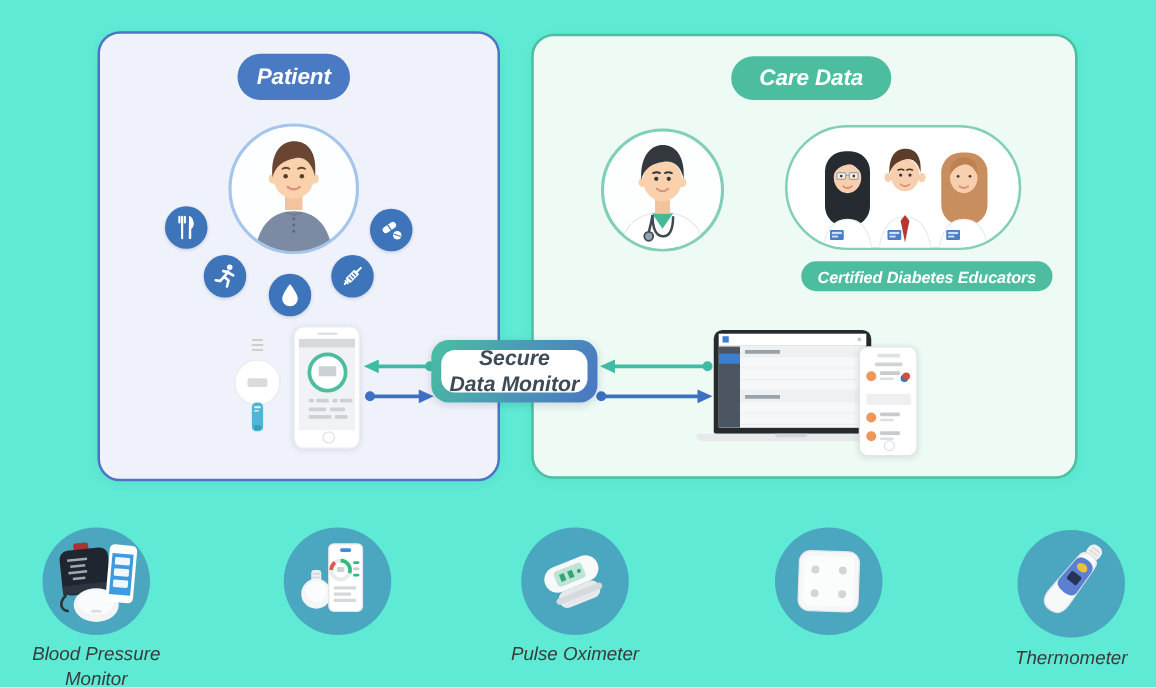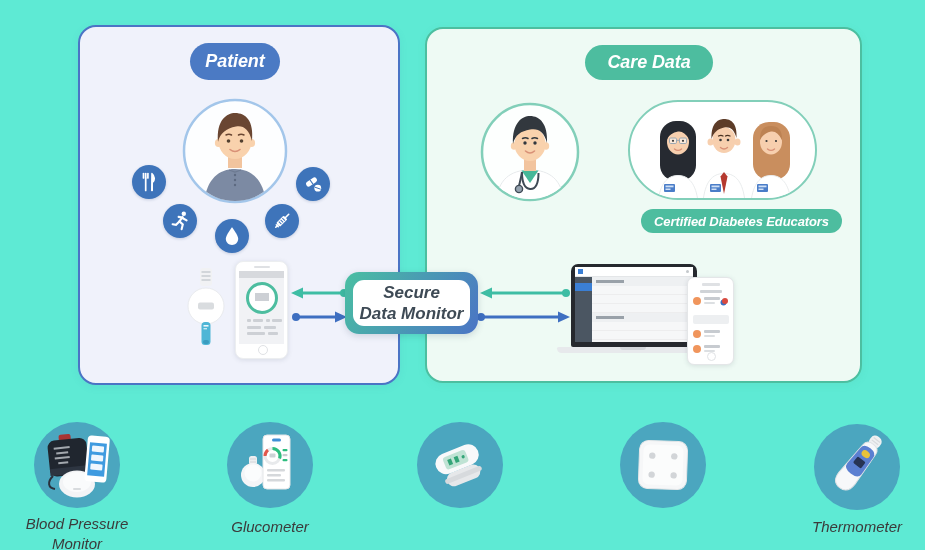--- a/index.html
+++ b/index.html
@@ -18,21 +18,21 @@
   .pill-care{left:585px;top:45px;width:128px;height:35px;border-radius:18px;background:#4dbd9f;font-size:18px;}
   .pill-physician{left:482px;top:209px;width:96px;height:24px;border-radius:12px;background:#4dbd9f;font-size:13px;}
   .pill-educators{left:617px;top:209px;width:201px;height:24px;border-radius:12px;background:#4dbd9f;font-size:13px;white-space:nowrap;margin-left:24px;}
 
   
   .avatar-patient{left:182px;top:98px;width:106px;height:106px;z-index:1;}
   .icon-bubble{position:absolute;width:34px;height:34px;border-radius:50%;background:#3e74ba;display:flex;align-items:center;justify-content:center;z-index:2;box-shadow:0 1px 3px rgba(30,60,110,.2);}
   .icon-bubble svg{width:24px;height:24px;}
 
   
-  .secure-box{left:345px;top:272px;width:133px;height:62px;border-radius:14px;padding:8px;box-sizing:border-box;background:linear-gradient(120deg,#49bfa2,#4b74c5);box-shadow:0 2px 7px rgba(40,60,90,.18);z-index:4;}
+  .secure-box{left:345px;top:272px;width:133px;height:50px;border-radius:14px;padding:8px;box-sizing:border-box;background:linear-gradient(120deg,#49bfa2,#4b74c5);box-shadow:0 2px 7px rgba(40,60,90,.18);z-index:4;}
   .secure-inner{width:100%;height:100%;background:#fff;border-radius:11px;display:flex;flex-direction:column;align-items:center;justify-content:center;font-size:17px;font-weight:bold;color:#3e4a55;line-height:1.25;}
 
   
   .p-phone{left:235px;top:261px;width:53px;height:98px;background:#fff;border:1px solid #eceef0;border-radius:8px;box-shadow:0 1px 5px rgba(60,70,90,.14);z-index:1;box-sizing:border-box;}
   .p-phone .speaker{position:absolute;left:18px;top:4px;width:16px;height:2px;background:#dfe1e4;border-radius:1px;}
   .p-phone .screen{position:absolute;left:3px;right:3px;top:9px;height:73px;background:#f1f2f5;overflow:hidden;}
   .p-phone .topbar{height:7px;background:#d7d9dd;}
   .p-phone .ring{width:26px;height:26px;border:3px solid #4dbd9f;border-radius:50%;margin:4px auto 3px;position:relative;background:#fff;}
   .p-phone .ring .rrect{position:absolute;left:6px;top:8px;width:14px;height:8px;background:#cdd0d5;}
   .p-phone .bar{position:absolute;height:2.5px;background:#cdd0d5;border-radius:1px;}
@@ -413,35 +413,35 @@
         <rect x="55.5" y="32" width="5" height="2.2" rx="1" fill="#c8ccd0"></rect>
         <rect x="55.5" y="37" width="5" height="2.2" rx="1" fill="#2ebd7f"></rect>
       </g>
       <g fill="#d5d8db">
         <rect x="40" y="47" width="18" height="2.5" rx="1"></rect>
         <rect x="40" y="52" width="14" height="2.5" rx="1"></rect>
         <rect x="40" y="57" width="18" height="2.5" rx="1"></rect>
       </g>
     </svg>
   </div>
-  <div class="dev-label" style="left:197px;top:517px;">Glucometer</div>
 
   <div class="dev-circle" style="left:417px;top:422px;">
     <svg viewBox="0 0 86 86" style="width:86px;height:86px;display:block;">
       <g transform="rotate(-22 43 43)">
         <rect x="25" y="47" width="35" height="14" rx="7" fill="#e6e8ea"></rect>
         <rect x="23" y="51" width="39" height="5" rx="2.5" fill="#d7dadd"></rect>
         <rect x="20" y="26" width="45" height="21" rx="10.5" fill="#f8f9fa"></rect>
         <rect x="29" y="30" width="24" height="13" rx="3" fill="#bfe3d4"></rect>
         <rect x="33" y="33.5" width="4" height="6" fill="#34a578"></rect>
         <rect x="40" y="33.5" width="4" height="6" fill="#34a578"></rect>
         <circle cx="49" cy="36.5" r="1.6" fill="#34a578"></circle>
       </g>
     </svg>
   </div>
+  <div class="dev-label" style="left:387px;top:514px;">Pulse Oximeter</div>
 
   <div class="dev-circle" style="left:620px;top:422px;">
     <svg viewBox="0 0 86 86" style="width:86px;height:86px;display:block;">
       <g transform="rotate(2 43 43)">
         <rect x="19" y="19" width="48" height="48" rx="9" fill="#f6f7f8" stroke="#e4e6e8" stroke-width="1"></rect>
         <rect x="23" y="23" width="40" height="40" rx="6" fill="#fbfcfc"></rect>
         <circle cx="32" cy="34" r="3.2" fill="#d2d5d8"></circle>
         <circle cx="54" cy="34" r="3.2" fill="#d2d5d8"></circle>
         <circle cx="32" cy="53" r="3.2" fill="#d2d5d8"></circle>
         <circle cx="54" cy="53" r="3.2" fill="#d2d5d8"></circle>

